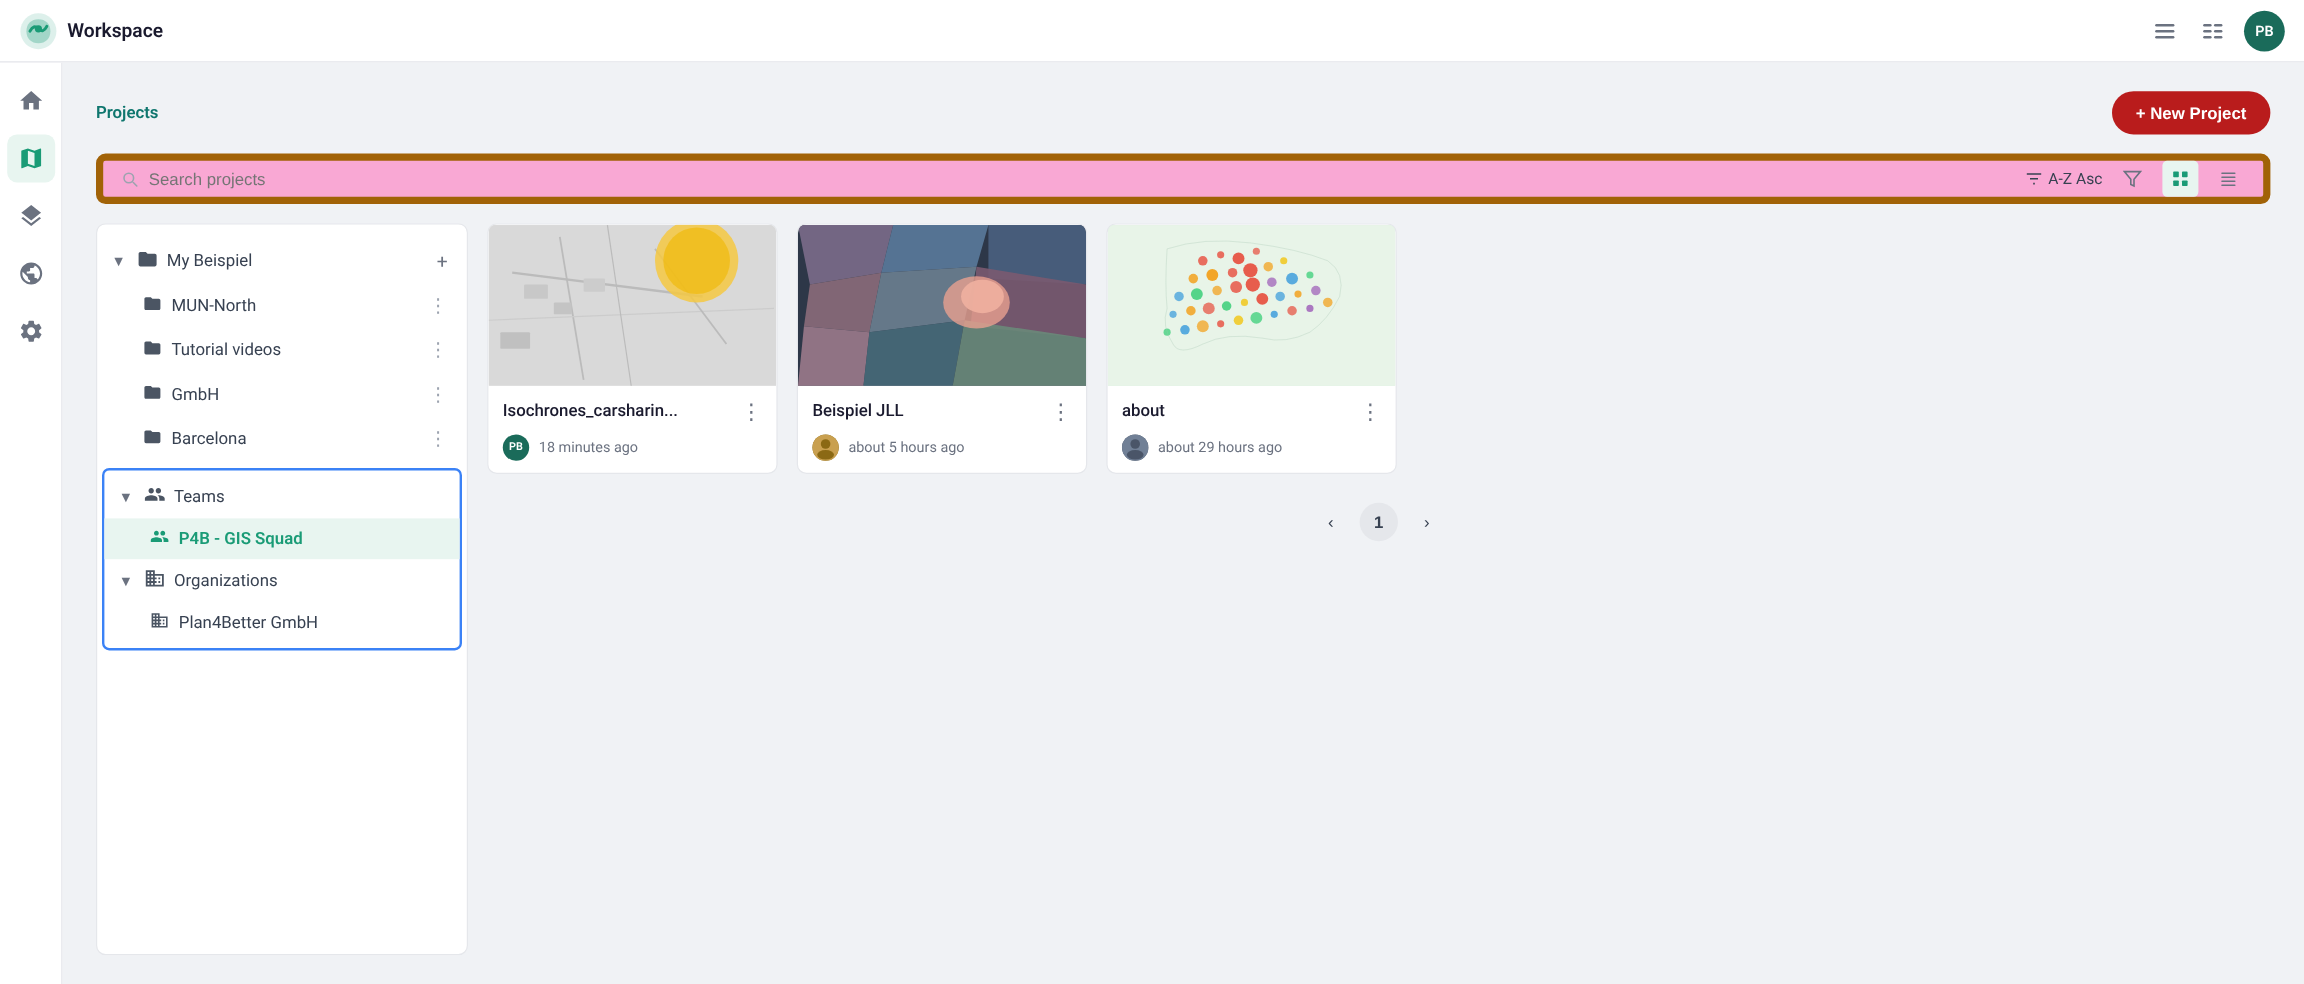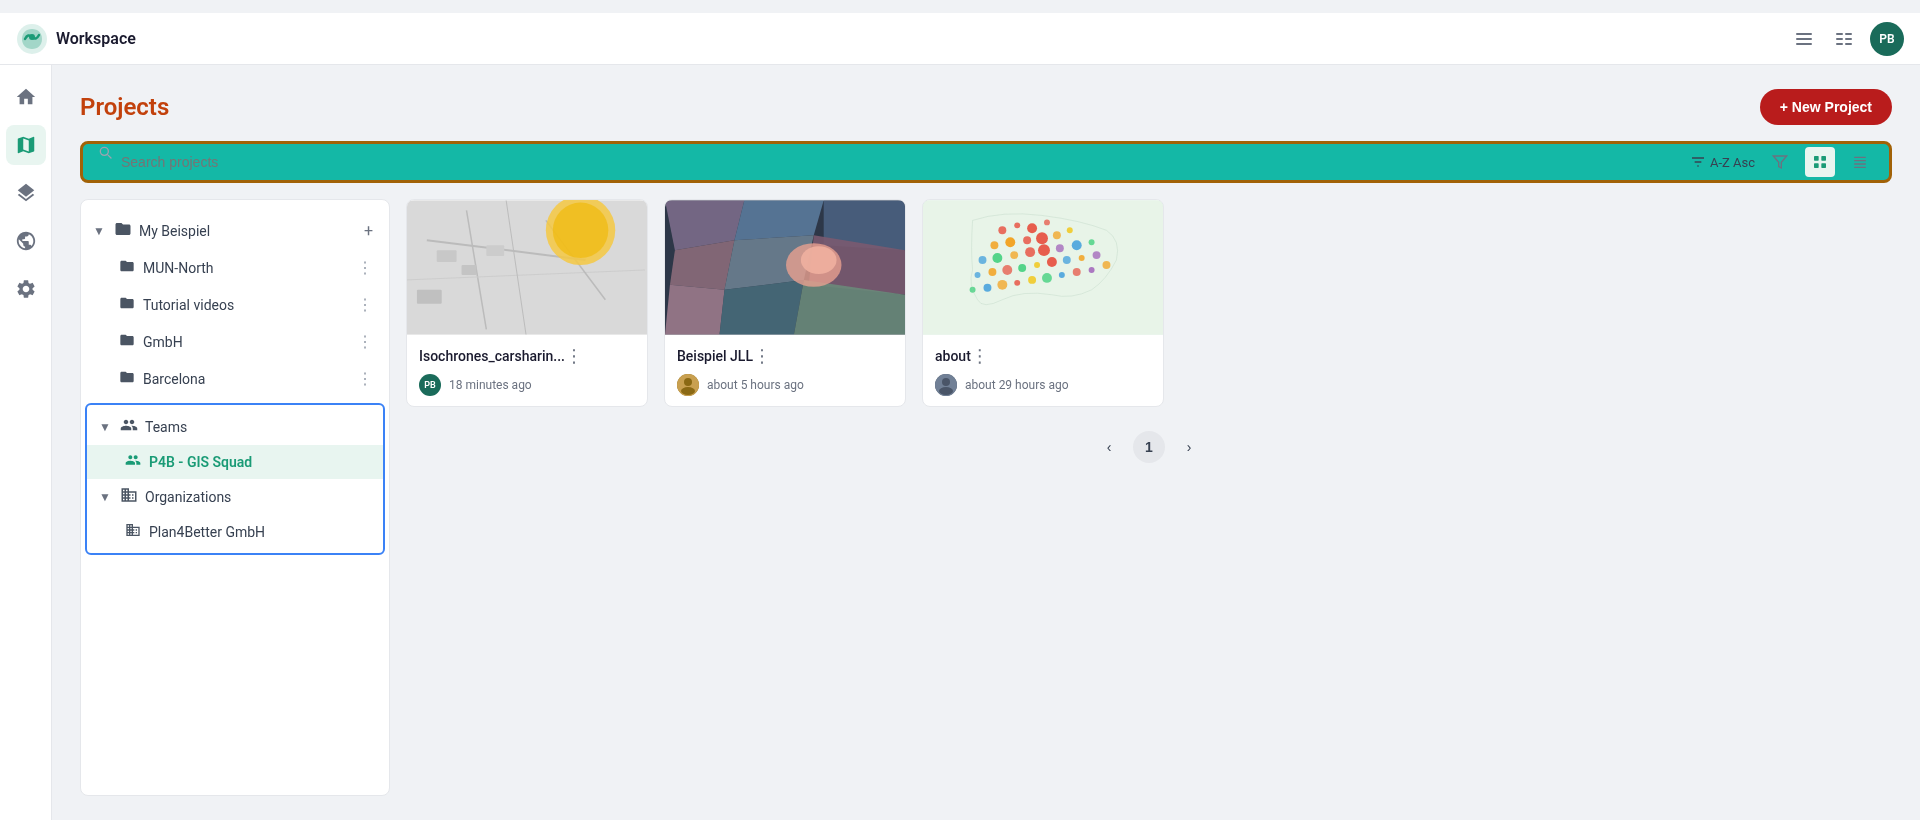--- a/index.html
+++ b/index.html
@@ -8,21 +8,20 @@
     
     .topbar {
       height: 52px;
       background: #fff;
       display: flex;
       align-items: center;
       padding: 0 16px;
       border-bottom: 1px solid #e5e7eb;
       flex-shrink: 0;
       z-index: 10;
-      margin-top: 13px;
     }
     .topbar-logo {
       display: flex;
       align-items: center;
       gap: 8px;
     }
     .topbar-logo-icon {
       width: 32px;
       height: 32px;
     }
@@ -108,45 +107,46 @@
       gap: 16px;
     }
 
     
     .page-header {
       display: flex;
       align-items: center;
       justify-content: space-between;
     }
     .page-title {
-      font-size: 24px;
+      font-size: 14px;
       font-weight: 600;
-      color: #c2410c;
+      color: #0f766e;
       text-align: center;
     }
     .new-project-btn {
       background: #b91c1c;
       color: #fff;
       border: none;
       border-radius: 20px;
       padding: 10px 20px;
       font-size: 14px;
       font-weight: 600;
       cursor: pointer;
       display: flex;
       align-items: center;
       gap: 6px;
     }
 
     
     .search-bar {
-      background: #14b8a6;
-      border: 3px solid #a16207;
+      background: #f9a8d4;
+      border: 6px solid #a16207;
       border-radius: 8px;
       display: flex;
+      align-items: center;
       padding: 0 14px;
       height: 42px;
       gap: 8px;
     }
     .search-bar input {
       border: none;
       outline: none;
       font-size: 14px;
       color: #374151;
       flex: 1;
@@ -281,21 +281,21 @@
       height: 135px;
       overflow: hidden;
       position: relative;
     }
     .project-card-info {
       padding: 10px 12px;
     }
     .project-card-title-row {
       display: flex;
       align-items: center;
-      justify-content: flex-start;
+      justify-content: space-between;
       margin-bottom: 8px;
     }
     .project-card-title {
       font-size: 14px;
       font-weight: 500;
       color: #1a1a2e;
     }
     .project-card-meta {
       display: flex;
       align-items: center;

